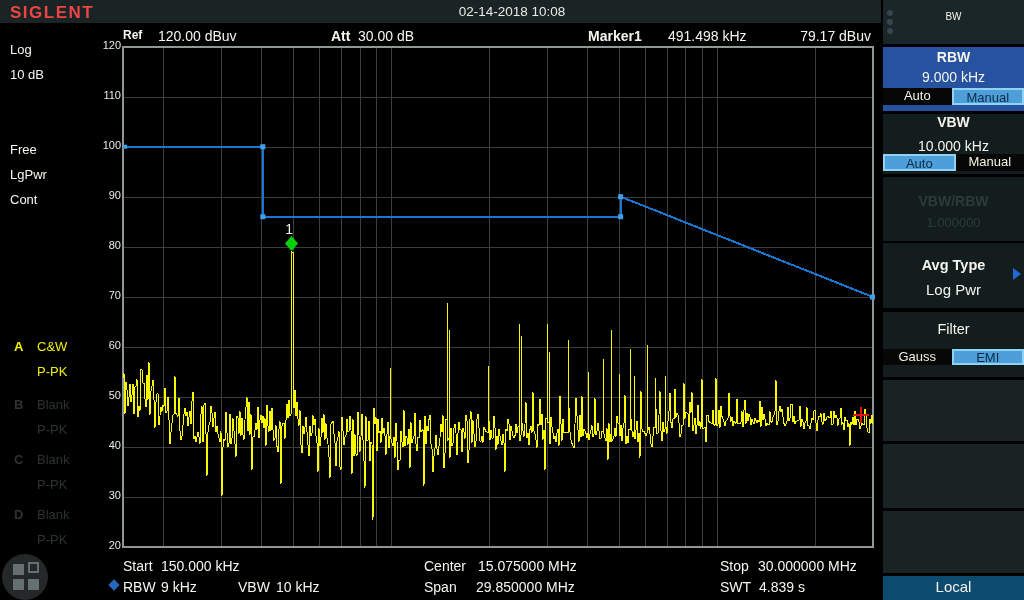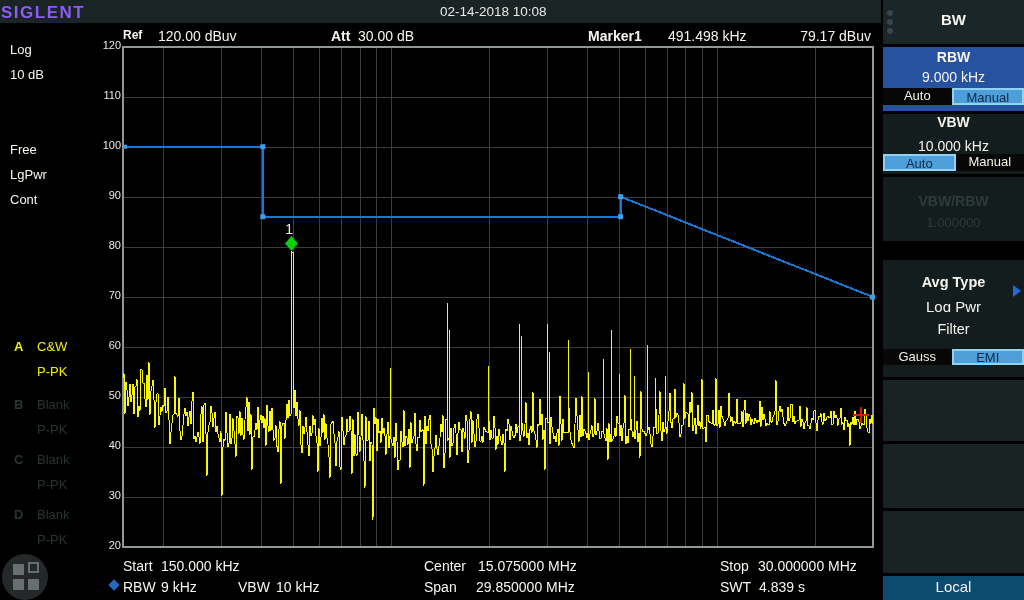--- a/index.html
+++ b/index.html
@@ -11,22 +11,22 @@
 .yel{color:#f0ee08}
 .cell{position:absolute;left:0;width:141px;background:#141d1d;color:#f4f4ec;text-align:center}
 .srow{position:absolute;left:0;bottom:3px;width:141px;height:17px;display:flex}
 .sb{flex:1;height:17px;font-size:13px;line-height:16px;text-align:center}
 .sbk{background:#070707;color:#f2f2e2}
 .sbl{background:#4d9ed9;color:#0c2c46;border:2px solid #8fd2f2}
 </style></head><body>
 <div id="scr">
 
   <div class="ab" style="left:0;top:0;width:881px;height:23px;background:#1a2424"></div>
-  <div class="ab" style="left:1px;top:2.5px;font-size:17px;font-weight:bold;color:#8b5cf6;letter-spacing:1.5px">SIGLENT</div>
-  <div class="ab w" style="left:440px;top:4px;width:144px;font-size:13.5px;color:#e9e9e5">02-14-2018 10:08</div>
+  <div class="ab" style="left:10px;top:2.5px;font-size:17px;font-weight:bold;color:#ef4444;letter-spacing:1.5px">SIGLENT</div>
+  <div class="ab w" style="left:440px;top:4px;width:144px;text-align:center;font-size:13.5px;color:#e9e9e5">02-14-2018 10:08</div>
 
   <div class="ab w b" style="left:123px;top:28px;font-size:12px">Ref</div>
   <div class="ab w" style="left:158px;top:28px;font-size:14px">120.00 dBuv</div>
   <div class="ab w b" style="left:331px;top:28px;font-size:14px">Att</div>
   <div class="ab w" style="left:358px;top:28px;font-size:14px">30.00 dB</div>
   <div class="ab w b" style="left:588px;top:28px;font-size:14px">Marker1</div>
   <div class="ab w" style="left:668px;top:28px;font-size:14px">491.498 kHz</div>
   <div class="ab w" style="left:771px;top:28px;width:100px;text-align:right;font-size:14px">79.17 dBuv</div>
 
   <div class="ab w" style="left:10px;top:42px;font-size:13px">Log</div>
@@ -128,21 +128,21 @@
   <div class="ab" style="left:110px;top:581px;width:8px;height:8px;background:#2468bc;transform:rotate(45deg)"></div>
 
   <div class="ab" style="left:2px;top:554px;width:46px;height:46px;border-radius:50%;background:#242828"></div>
   <div class="ab" style="left:13px;top:564px;width:11px;height:11px;background:#677070"></div>
   <div class="ab" style="left:28px;top:562px;width:11px;height:11px;border:2px solid #677070"></div>
   <div class="ab" style="left:13px;top:579px;width:11px;height:11px;background:#677070"></div>
   <div class="ab" style="left:28px;top:579px;width:11px;height:11px;background:#677070"></div>
 
   <div class="ab" style="left:883px;top:0;width:141px;height:600px;background:#000">
     <div class="cell" style="top:0;height:44px;background:#1b2628">
-      <div style="position:absolute;top:11px;width:100%;font-size:15px;font-weight:bold">BW</div>
+      <div style="position:absolute;top:11px;width:100%;font-size:10px;font-weight:normal">BW</div>
       <div style="position:absolute;left:4px;top:10px;width:6px;height:6px;border-radius:50%;background:#37464e"></div>
       <div style="position:absolute;left:4px;top:19px;width:6px;height:6px;border-radius:50%;background:#37464e"></div>
       <div style="position:absolute;left:4px;top:28px;width:6px;height:6px;border-radius:50%;background:#37464e"></div>
     </div>
     <div class="cell" style="top:46.5px;height:64px;background:#26529f">
       <div style="position:absolute;top:2px;width:100%;font-size:14px;font-weight:bold">RBW</div>
       <div style="position:absolute;top:22px;width:100%;font-size:14px">9.000 kHz</div>
       <div class="srow" style="bottom:5.5px">
           <div class="sb sbk">Auto</div>
           <div class="sb sbl">Manual</div>
@@ -153,21 +153,21 @@
       <div style="position:absolute;top:24px;width:100%;font-size:14px">10.000 kHz</div>
       <div class="srow">
           <div class="sb sbl">Auto</div>
           <div class="sb sbk">Manual</div>
         </div>
     </div>
     <div class="cell" style="top:177px;height:63.5px">
       <div style="position:absolute;top:16px;width:100%;font-size:14px;font-weight:bold;color:#2c3a3a">VBW/RBW</div>
       <div style="position:absolute;top:38px;width:100%;font-size:13px;color:#2c3a3a">1.000000</div>
     </div>
-    <div class="cell" style="top:260px;height:56px">
+    <div class="cell" style="top:243px;height:65px">
       <div style="position:absolute;top:13.5px;width:100%;font-size:14.5px;font-weight:bold">Avg Type</div>
       <div style="position:absolute;top:37.5px;width:100%;font-size:15px">Log Pwr</div>
       <div style="position:absolute;right:3px;top:25px;width:0;height:0;border-left:8px solid #2468d8;border-top:6.5px solid transparent;border-bottom:6.5px solid transparent"></div>
     </div>
     <div class="cell" style="top:311.5px;height:65px">
       <div style="position:absolute;top:9px;width:100%;font-size:14.5px;font-weight:normal">Filter</div>
       <div class="srow" style="bottom:11.5px;height:16px">
           <div class="sb sbk" style="height:16px;line-height:15px">Gauss</div>
           <div class="sb sbl" style="height:16px;line-height:13px">EMI</div>
         </div>

